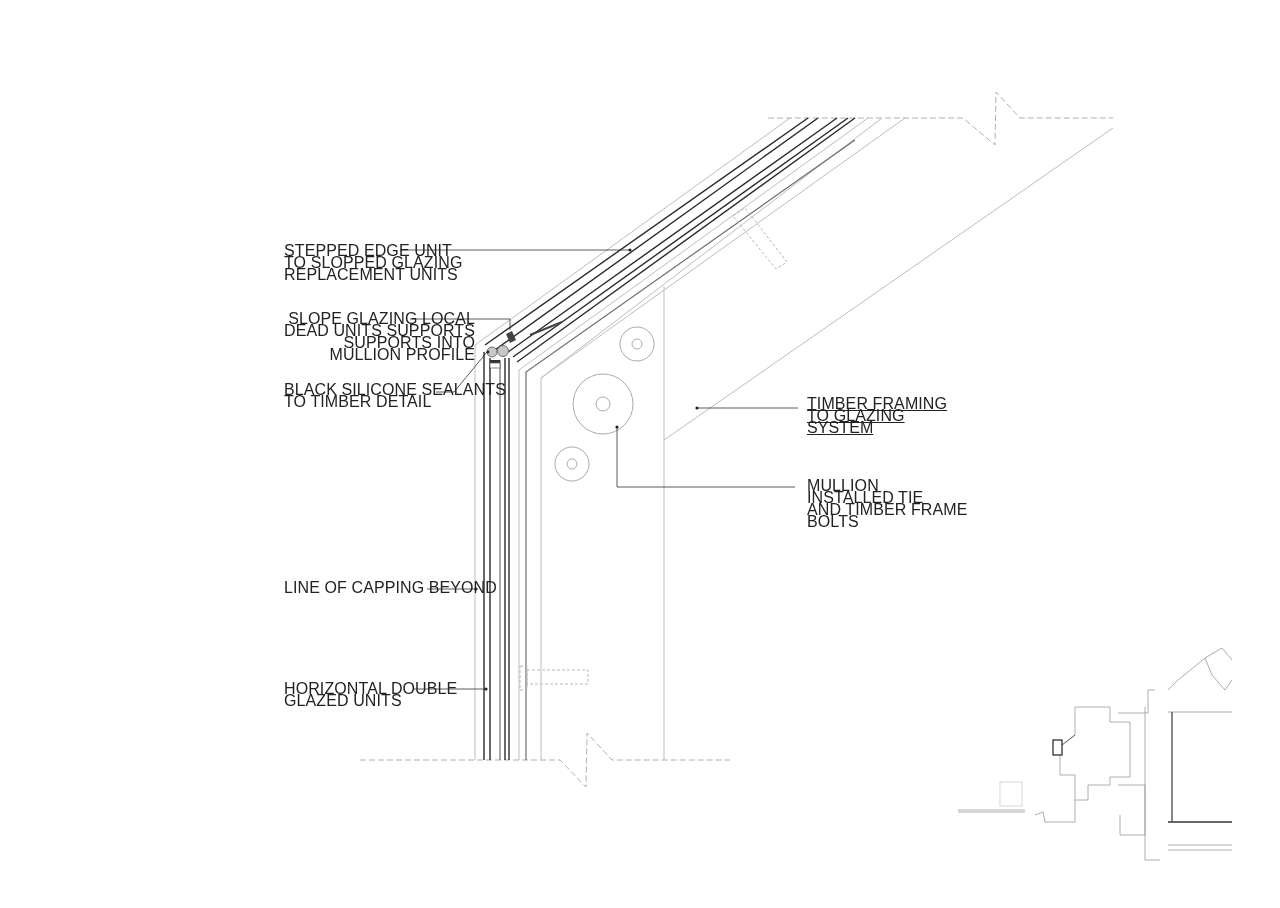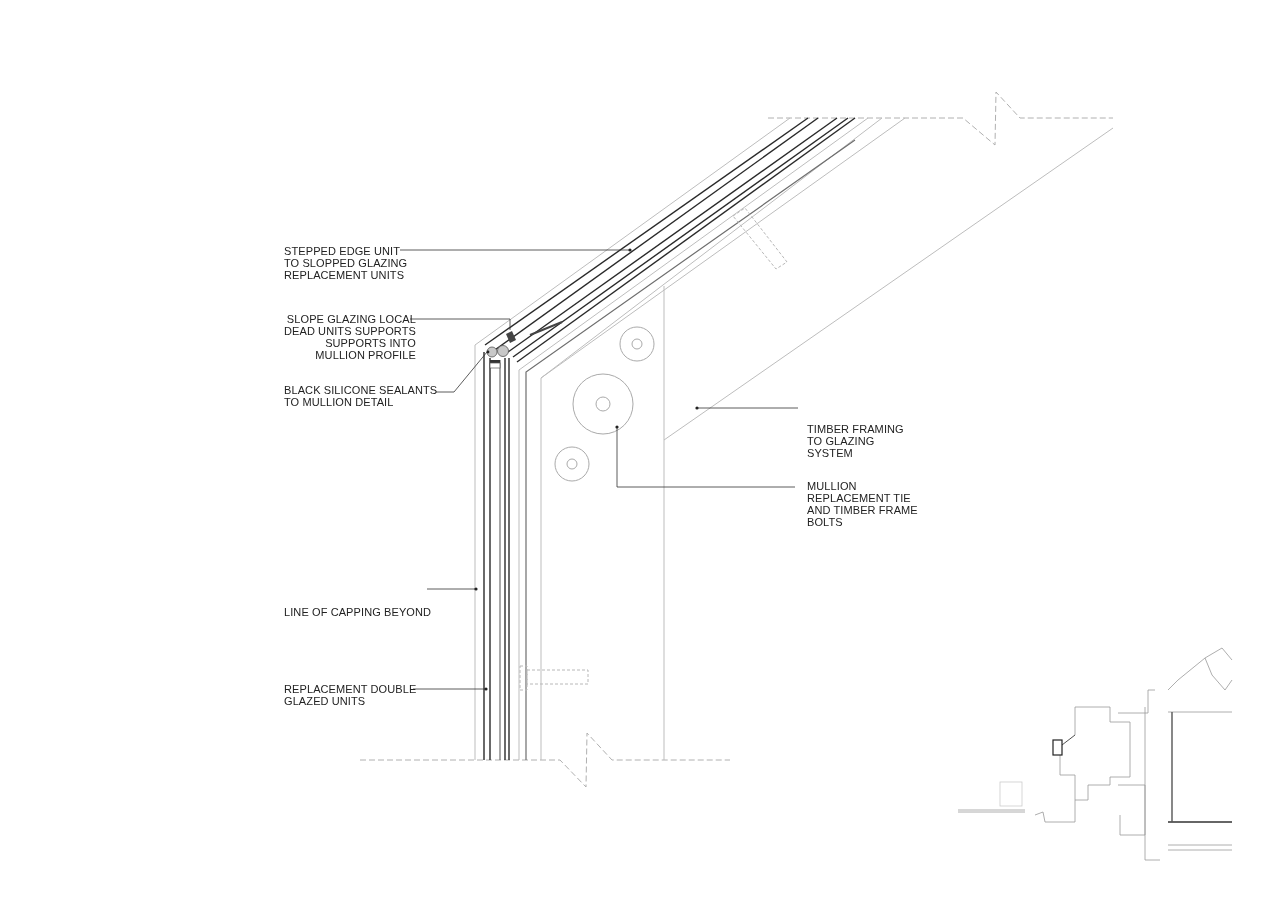--- a/index.html
+++ b/index.html
@@ -1,19 +1,19 @@
 <!DOCTYPE html>
 <html><head>
 <meta charset="utf-8">
 <style>
   html, body { margin:0; padding:0; background:#ffffff; }
   body { width:1280px; height:908px; position:relative; overflow:hidden;
          font-family:"Liberation Sans", sans-serif; }
   #drawing { position:absolute; left:0; top:0; width:1280px; height:908px; }
-  .label { position:absolute; font-size:11px; line-height:12px; color:#222;
+  .label { position:absolute; font-size:16px; line-height:12px; color:#222;
            letter-spacing:0.1px; white-space:nowrap; }
   .label div { display:block; }
 </style>
 </head>
 <body>
 
 <svg id="drawing" viewBox="0 0 1280 908" xmlns="http://www.w3.org/2000/svg">
   <g fill="none" stroke="#b0b0b0" stroke-width="1" stroke-dasharray="6 3">
 
     <polyline points="768,118 963,118 995,145 996,92 1020,118 1113,118"></polyline>
@@ -119,36 +119,36 @@
 
 <div class="label" style="left:284px; top:313px;text-align:right;">
   <div>SLOPE GLAZING LOCAL</div>
   <div>DEAD UNITS SUPPORTS</div>
   <div>SUPPORTS INTO</div>
   <div>MULLION PROFILE</div>
 </div>
 
 <div class="label" style="left:284px; top:384px;">
   <div>BLACK SILICONE SEALANTS</div>
-  <div>TO MULLION DETAIL</div>
+  <div>TO TIMBER DETAIL</div>
 </div>
 
-<div class="label" style="left:284px; top:582px;margin-top:24px;">
+<div class="label" style="left:284px; top:582px;">
   <div>LINE OF CAPPING BEYOND</div>
 </div>
 
 <div class="label" style="left:284px; top:683px;">
-  <div>REPLACEMENT DOUBLE</div>
+  <div>HORIZONTAL DOUBLE</div>
   <div>GLAZED UNITS</div>
 </div>
 
-<div class="label" style="left:807px; top:423px;">
+<div class="label" style="left:807px; top:398px;text-decoration:underline;">
   <div>TIMBER FRAMING</div>
   <div>TO GLAZING</div>
   <div>SYSTEM</div>
 </div>
 
 <div class="label" style="left:807px; top:480px;">
   <div>MULLION</div>
-  <div>REPLACEMENT TIE</div>
+  <div>INSTALLED TIE</div>
   <div>AND TIMBER FRAME</div>
   <div>BOLTS</div>
 </div>
 
 </body></html>

